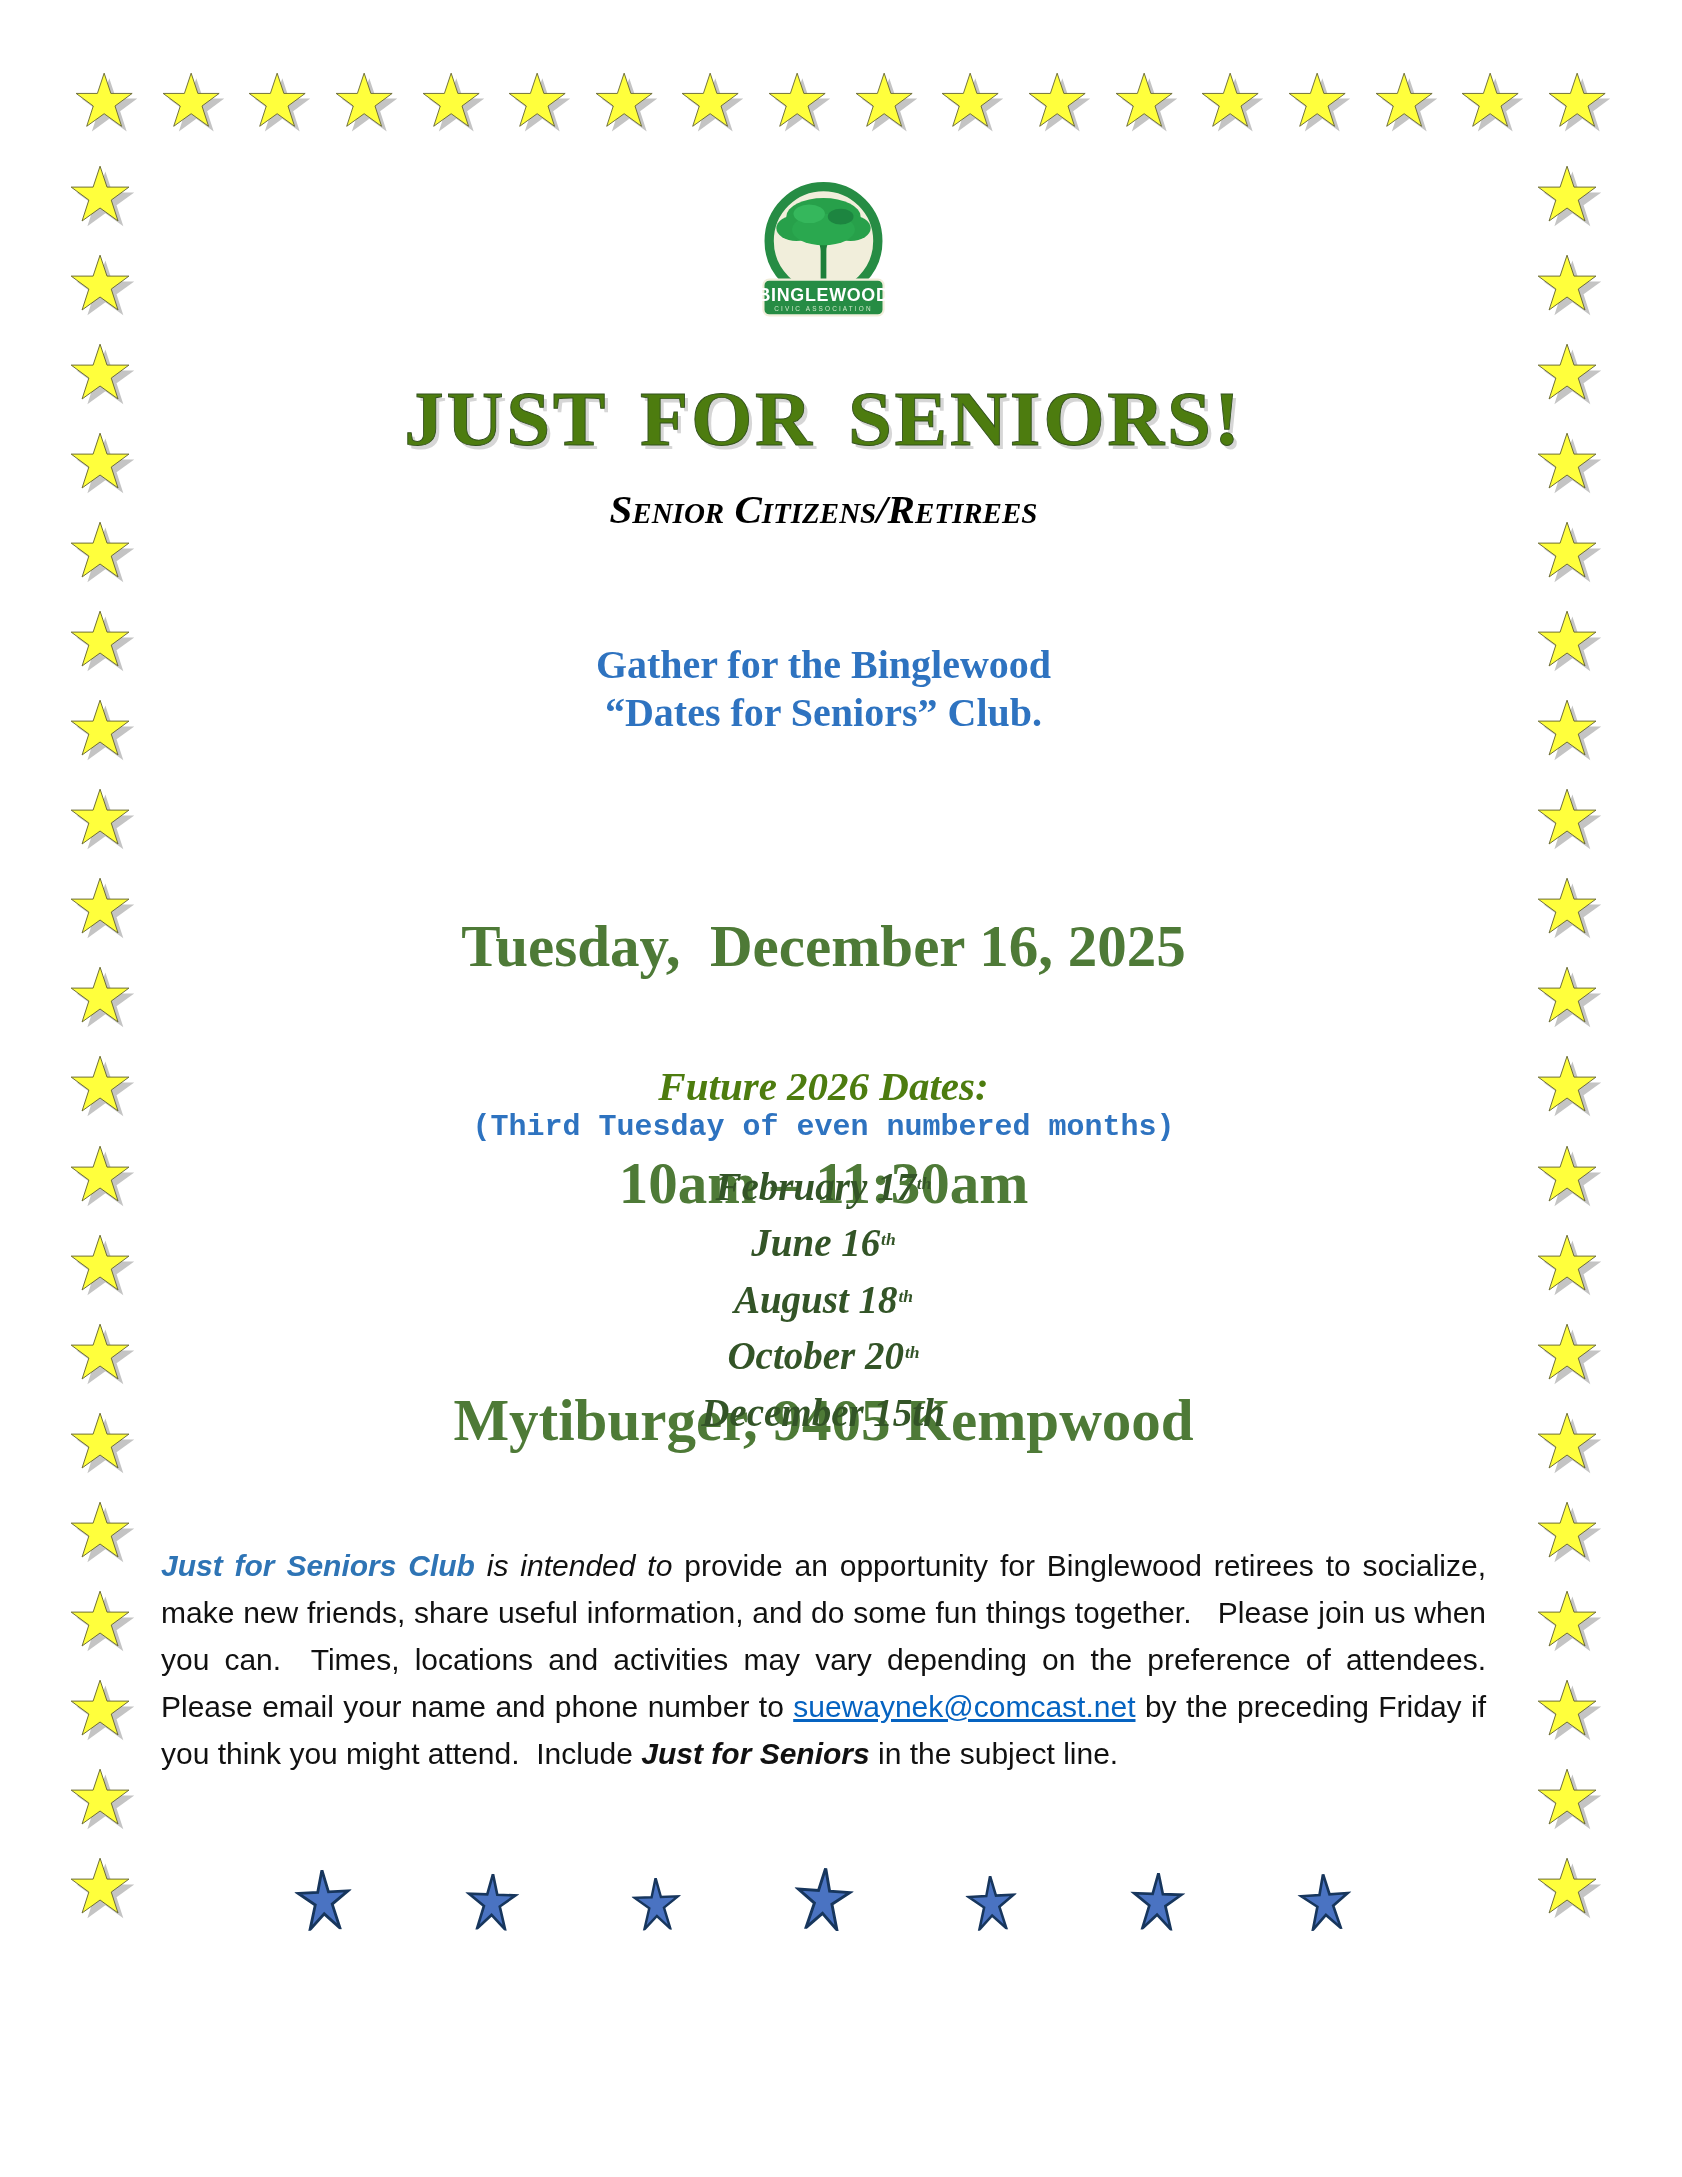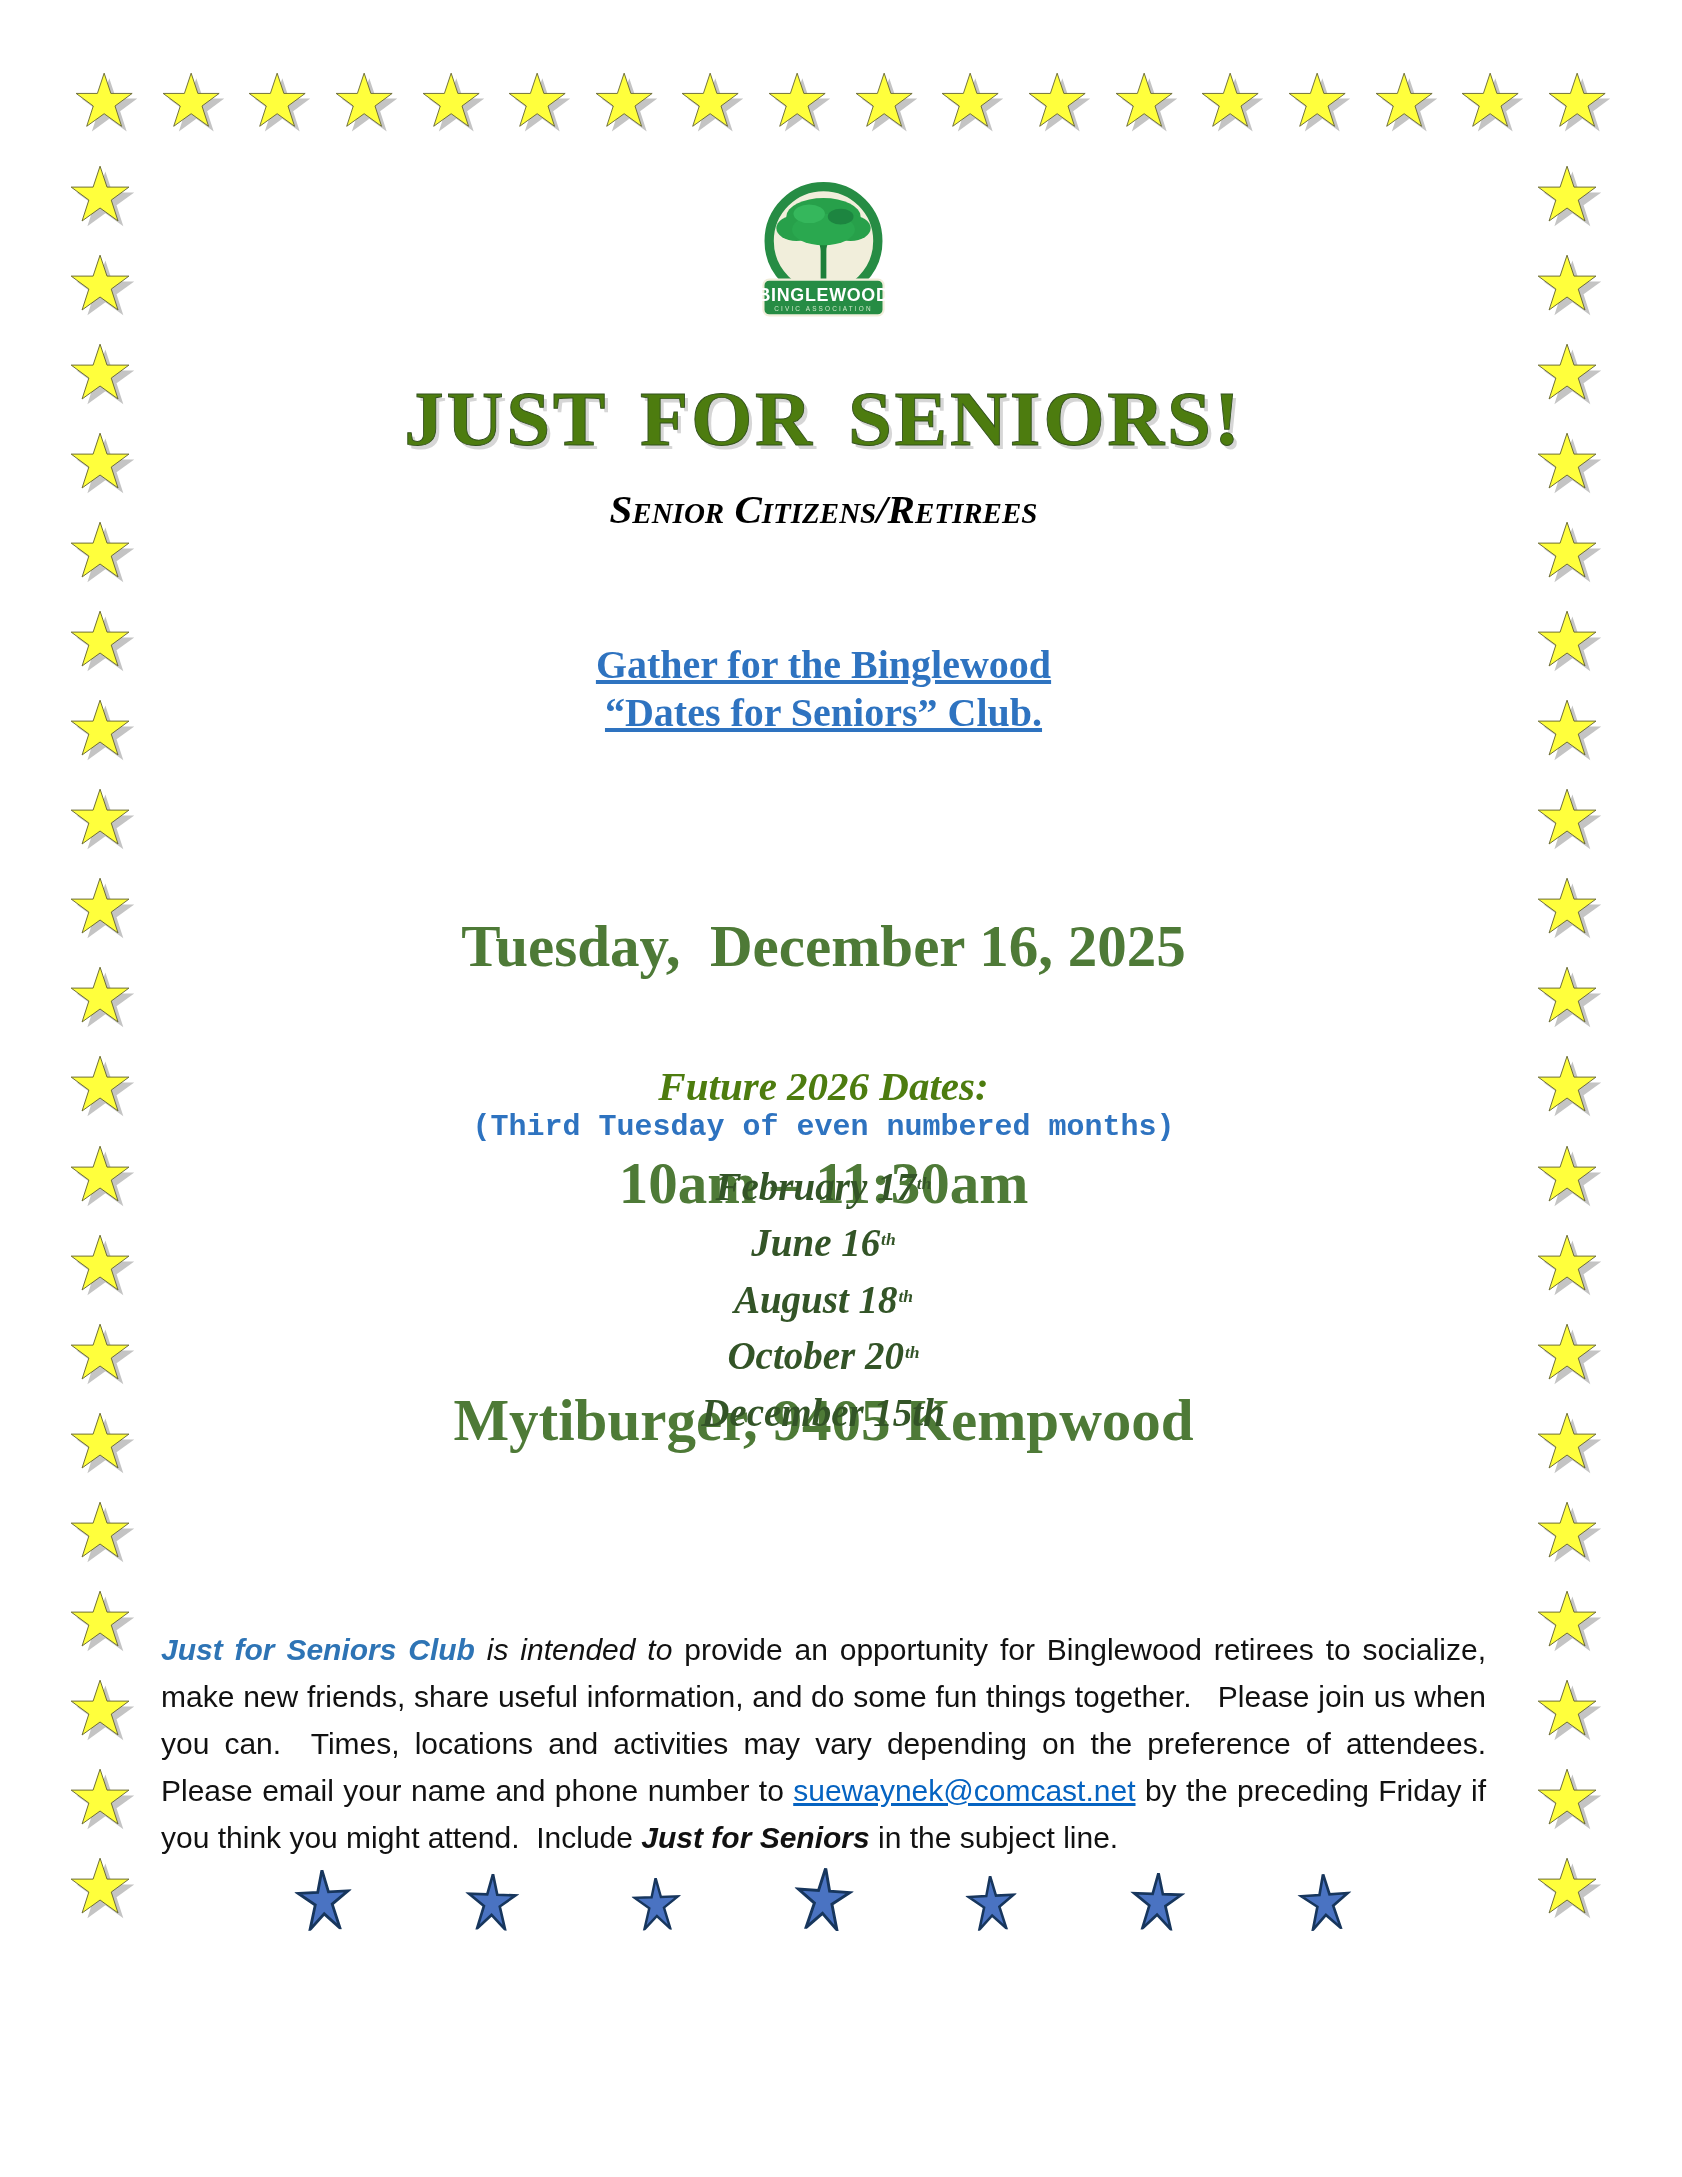--- a/index.html
+++ b/index.html
@@ -35,21 +35,21 @@
          font:700 59px/79px "Liberation Serif",serif;}
 
   .future-heading{position:absolute;top:1048px;left:0;width:100%;
                   font:italic 700 41px/52px "Liberation Serif",serif;}
   .future-sub{position:absolute;top:1107px;left:0;width:100%;
               font:700 30px/41px "Liberation Serif",serif;}
   .future-dates{position:absolute;top:1157px;left:0;width:100%;margin:0;padding:0;list-style:none;
                 font:italic 700 39px/52px "Liberation Serif",serif;}
   .future-dates sup{font-size:.45em;vertical-align:.65em;margin-left:0.9px;}
 
-  .description{position:absolute;top:1626px;left:9px;width:1325px;margin:0;
+  .description{position:absolute;top:1542px;left:9px;width:1325px;margin:0;
                font:400 30px/47px "Liberation Sans",sans-serif;color:#111111;
                text-align:justify;white-space:pre-wrap;}
   .seg-lead{color:#2e74b5;font-weight:700;font-style:italic;}
   .seg-italic{font-style:italic;}
   .seg-normal{}
   .seg-link{color:#0563c1;text-decoration:underline;cursor:pointer;}
   .seg-bold-italic{font-weight:700;font-style:italic;}
 
   .blue-row{position:absolute;top:1868px;left:0;width:100%;
             display:flex;justify-content:center;align-items:flex-end;gap:113px;}
@@ -401,21 +401,21 @@
         <text x="100" y="184" text-anchor="middle" font-family="Liberation Sans, sans-serif" font-size="9" letter-spacing="3" fill="#cfe8c9">CIVIC ASSOCIATION</text>
       </svg>
     </div>
 
     <h1 class="title" style="color:#4d7c0f;">JUST FOR SENIORS!</h1>
 
     <div class="attention">
       <div>Senior Citizens/Retirees</div>
     </div>
 
-    <div class="invite" style="color:#2e73c0;text-decoration:underline;">
+    <div class="invite" style="color:#2e73c0;">
       <div>Gather for the Binglewood</div>
       <div>“Dates for Seniors” Club.</div>
     </div>
 
     <div class="event" style="color:#4e7a37;">
       <div>Tuesday,  December 16, 2025</div>
       <div>10am – 11:30am</div>
       <div>Mytiburger, 9405 Kempwood</div>
     </div>
 

